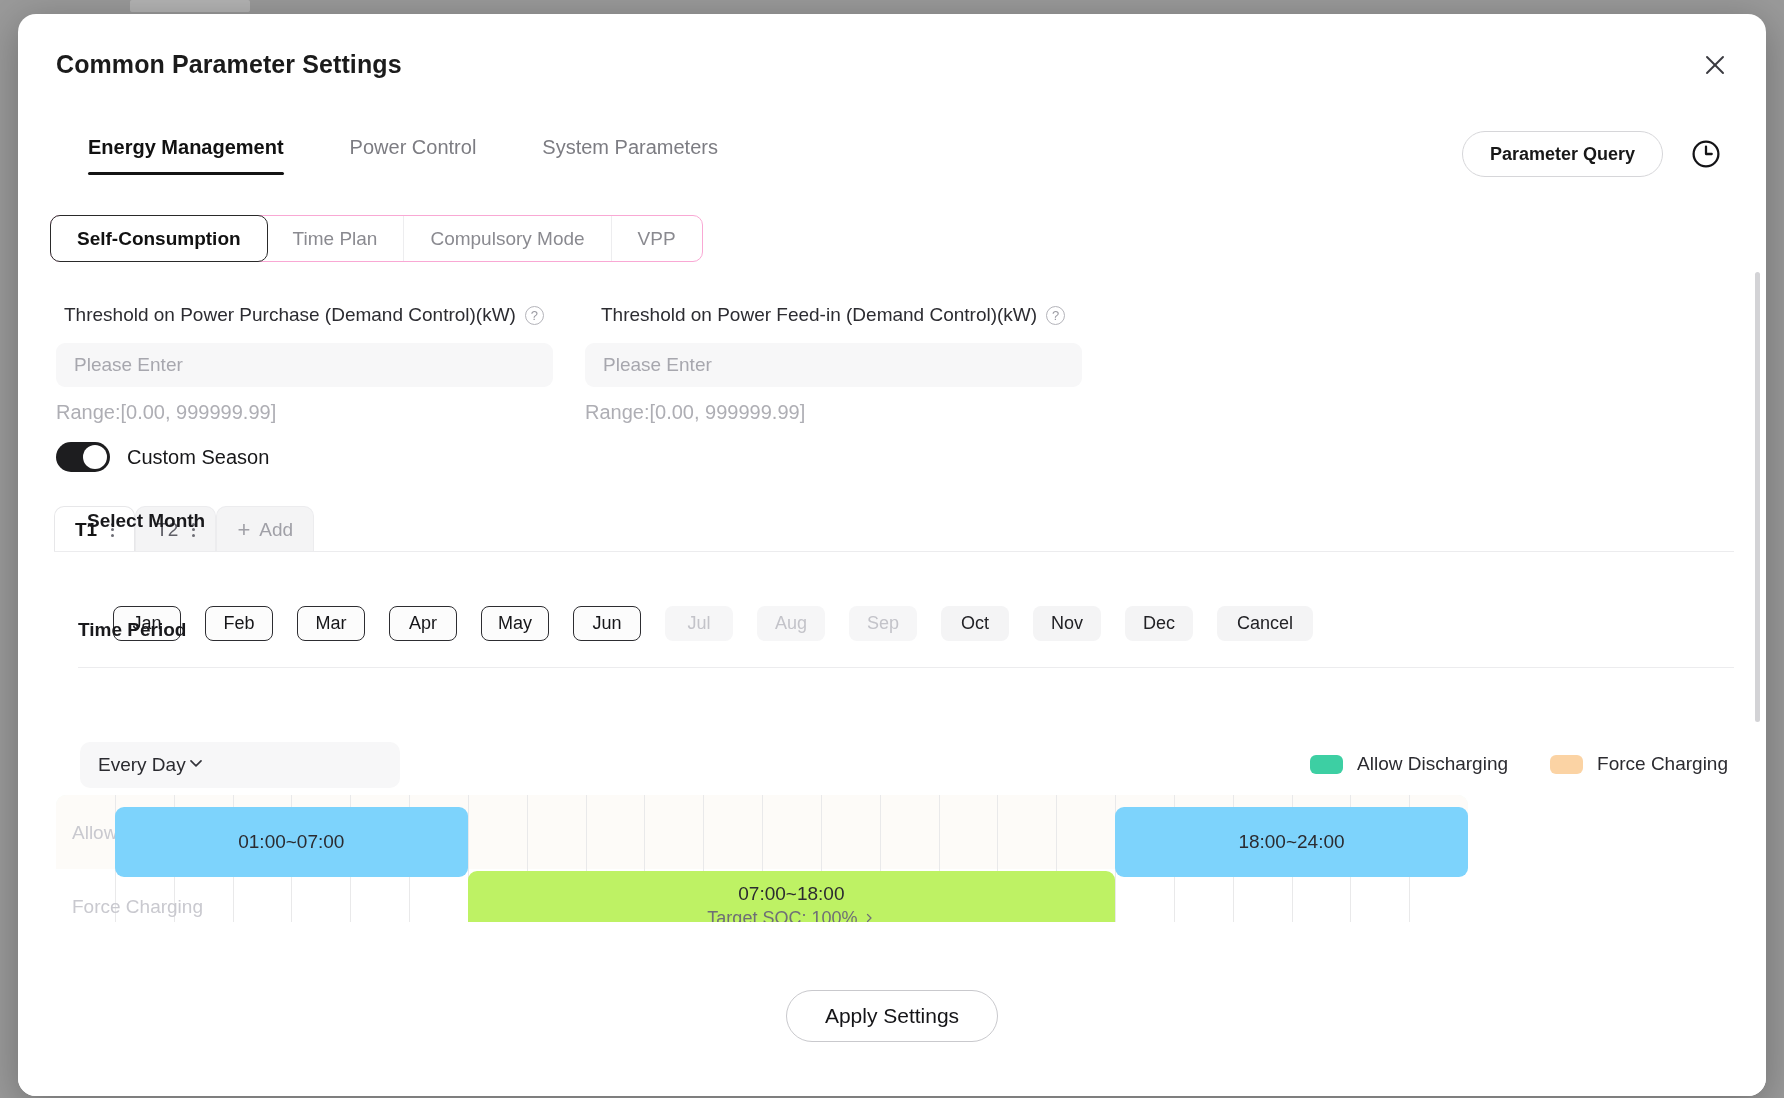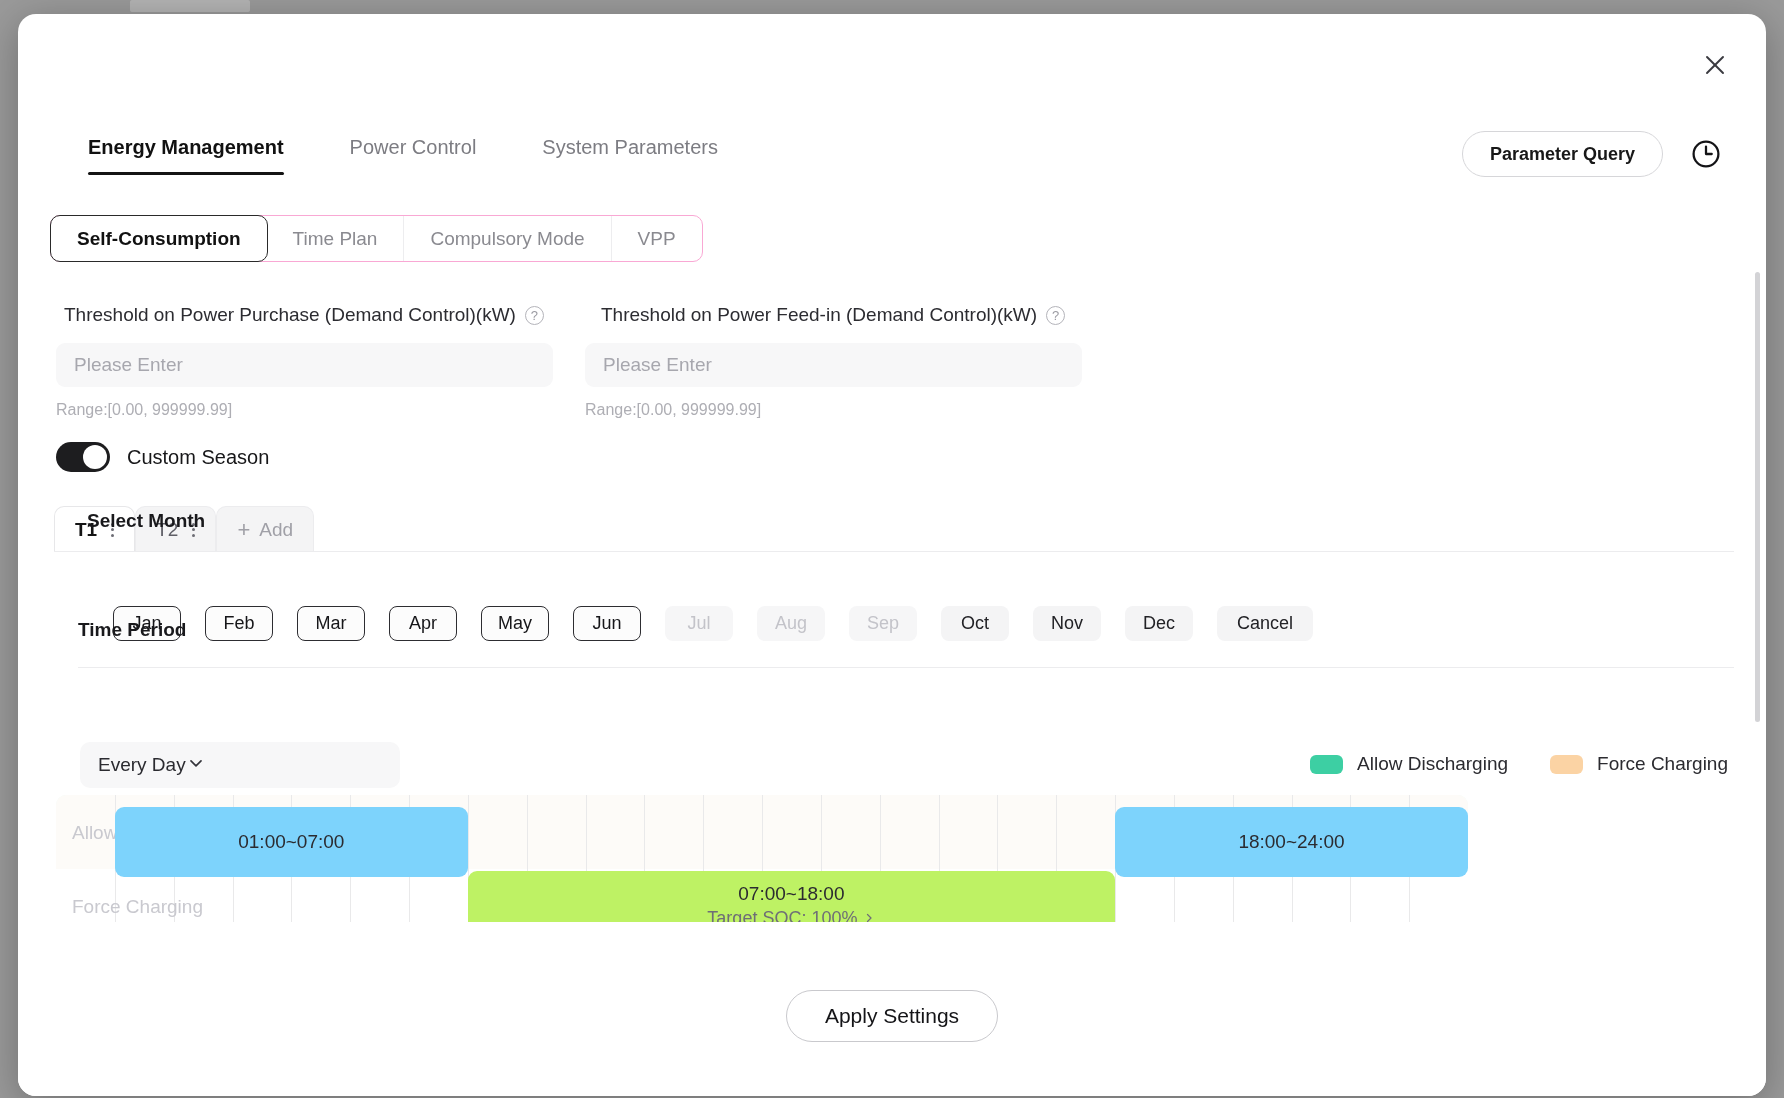--- a/index.html
+++ b/index.html
@@ -185,21 +185,21 @@
     border-radius: 9px;
     padding: 0 18px;
     font-size: 19px;
     color: #2b2b30;
     font-family: "Liberation Sans", sans-serif;
     outline: none;
   }
   .text-input::placeholder { color: #a7a7ae; }
   .range-hint {
     position: absolute;
-    font-size: 16px;
+    font-size: 20px;
     color: #aeaeb4;
     white-space: nowrap;
   }
 
   
   .toggle-row {
     position: absolute;
     left: 38px; top: 428px;
     display: flex; align-items: center; gap: 17px;
   }
@@ -423,20 +423,21 @@
 </style>
 </head>
 <body>
 
 <div class="page-behind">
   <div class="behind-strip"></div>
 </div>
 
 <div class="modal">
 
+  <div class="modal-title">Common Parameter Settings</div>
 
   <div class="close-btn">
     <svg width="24" height="24" viewBox="0 0 24 24" fill="none" stroke="#3a3a3f" stroke-width="1.9" stroke-linecap="round">
       <line x1="4" y1="4" x2="20" y2="20"></line>
       <line x1="20" y1="4" x2="4" y2="20"></line>
     </svg>
   </div>
 
   <div class="main-tabs">
     <div class="main-tab active">Energy Management</div>

